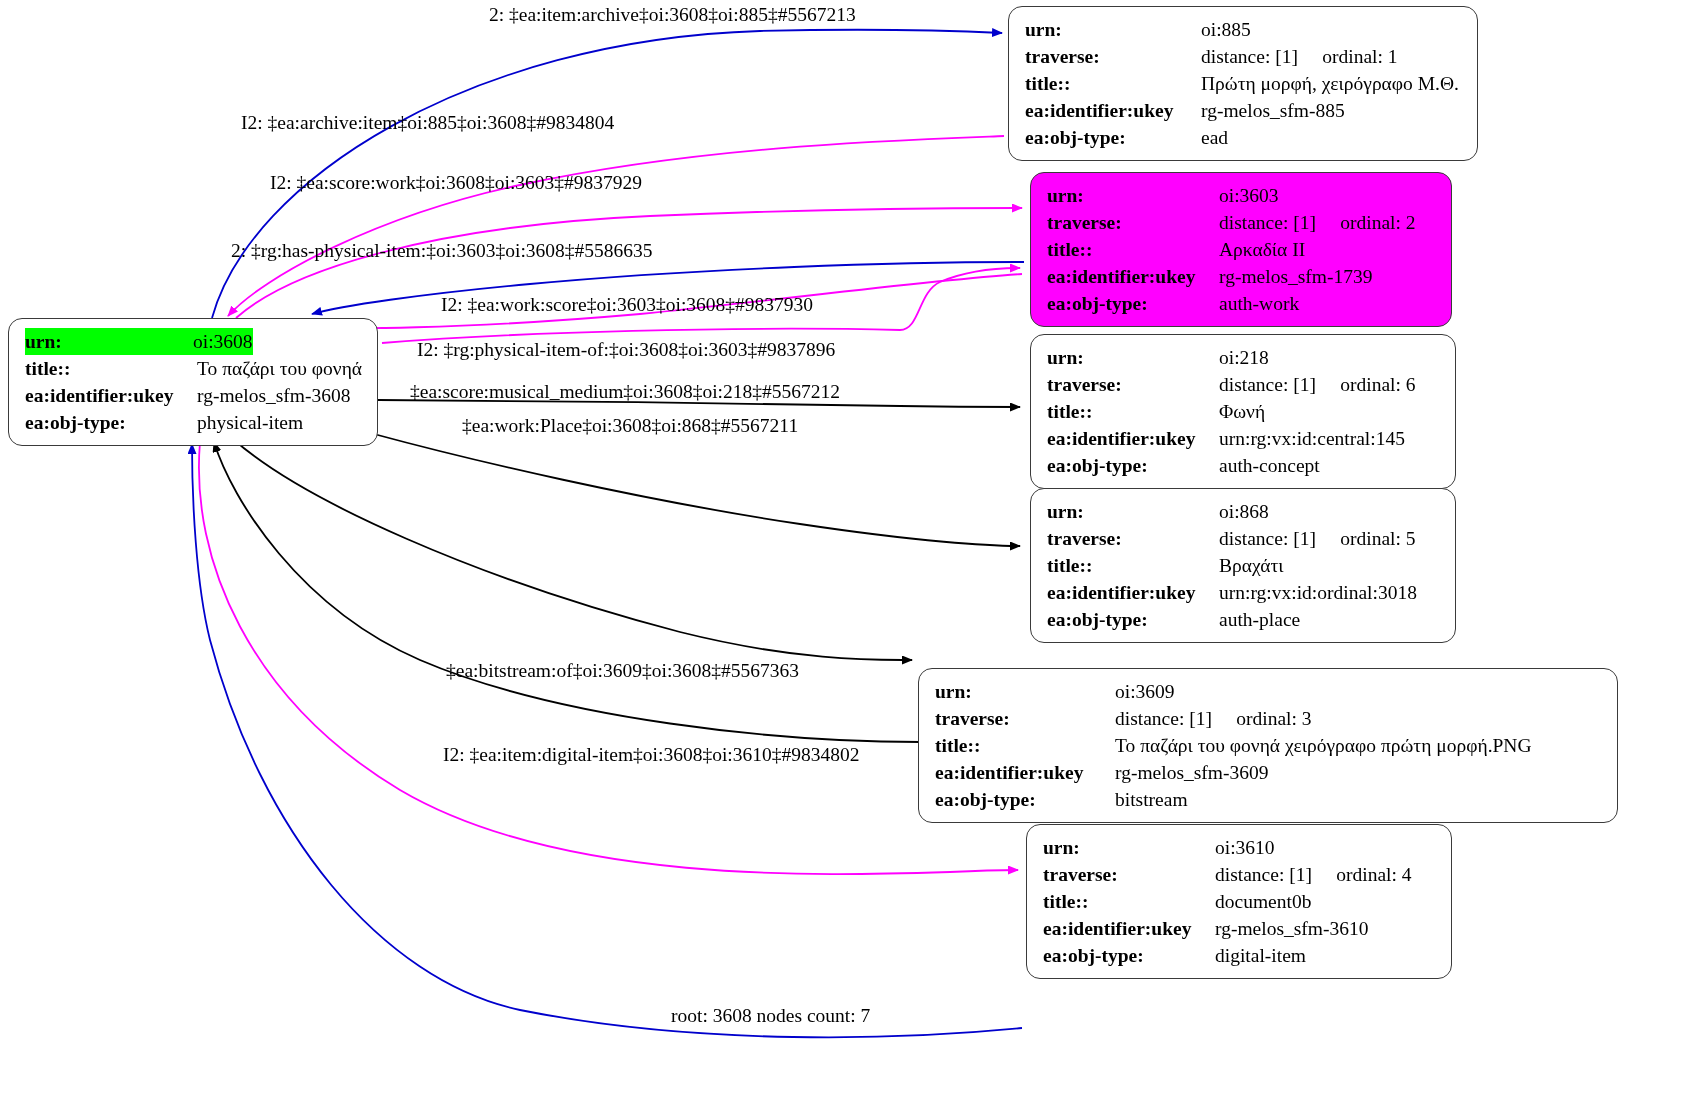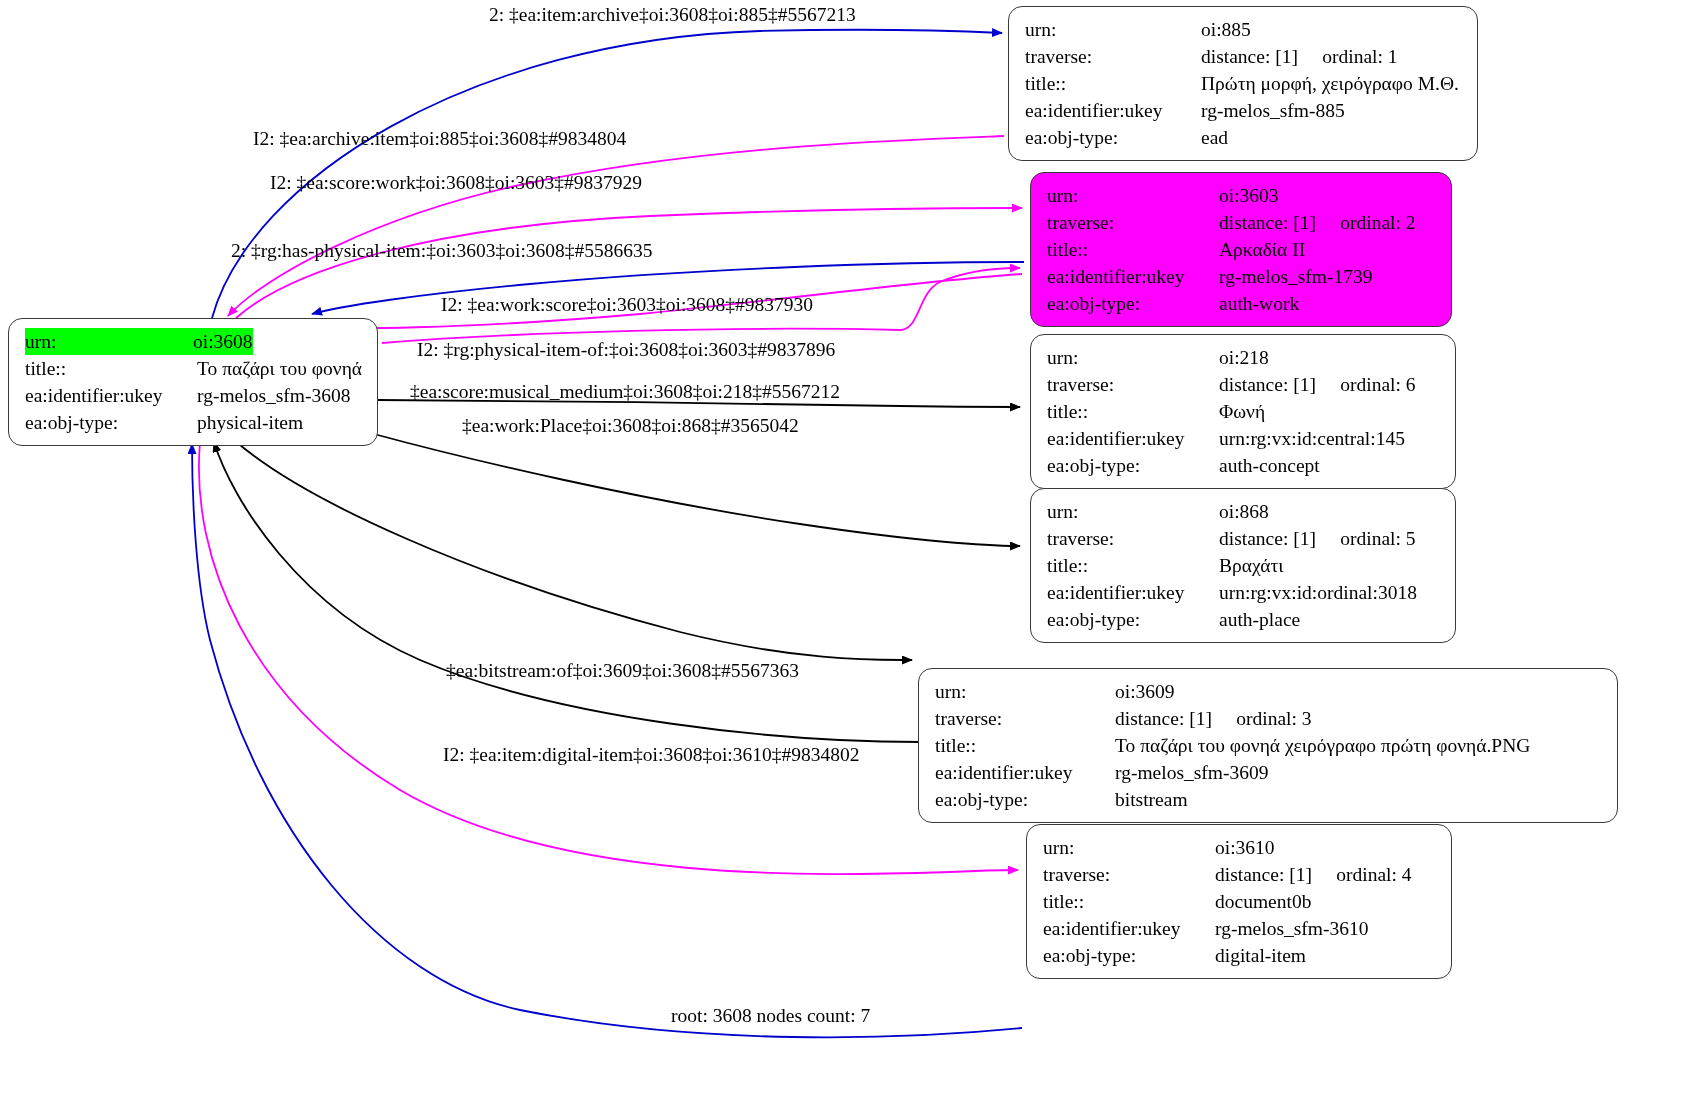--- a/index.html
+++ b/index.html
@@ -39,20 +39,21 @@
   .node.magenta {
     background: #ff00ff;
   }
   .row {
     display: flex;
     white-space: nowrap;
   }
   .row .k {
     display: inline-block;
     padding-right: 4px;
+    font-weight: bold;
   }
   .row .v {
     display: inline-block;
     white-space: pre;
   }
   .row.hl .k, .row.hl .v {
     background: #00ff00;
   }
   .row.hl .k { padding-right: 0; }
   .edge-label {
@@ -228,21 +229,21 @@
     <div class="row">
       <span class="k" style="width:176px">urn:</span>
       <span class="v">oi:3609</span>
     </div>
     <div class="row">
       <span class="k" style="width:176px">traverse:</span>
       <span class="v">distance: [1]     ordinal: 3</span>
     </div>
     <div class="row">
       <span class="k" style="width:176px">title::</span>
-      <span class="v">Το παζάρι του φονηά χειρόγραφο πρώτη φονηά.PNG</span>
+      <span class="v">Το παζάρι του φονηά χειρόγραφο πρώτη μορφή.PNG</span>
     </div>
     <div class="row">
       <span class="k" style="width:176px">ea:identifier:ukey</span>
       <span class="v">rg-melos_sfm-3609</span>
     </div>
     <div class="row">
       <span class="k" style="width:176px">ea:obj-type:</span>
       <span class="v">bitstream</span>
     </div>
   </div>
@@ -264,25 +265,25 @@
       <span class="k" style="width:168px">ea:identifier:ukey</span>
       <span class="v">rg-melos_sfm-3610</span>
     </div>
     <div class="row">
       <span class="k" style="width:168px">ea:obj-type:</span>
       <span class="v">digital-item</span>
     </div>
   </div>
 
   <div class="edge-label" style="left:489px; top:4px;">2: ‡ea:item:archive‡oi:3608‡oi:885‡#5567213</div>
-  <div class="edge-label" style="left:241px; top:128px;margin-left:12px;">I2: ‡ea:archive:item‡oi:885‡oi:3608‡#9834804</div>
+  <div class="edge-label" style="left:241px; top:112px;">I2: ‡ea:archive:item‡oi:885‡oi:3608‡#9834804</div>
   <div class="edge-label" style="left:270px; top:172px;">I2: ‡ea:score:work‡oi:3608‡oi:3603‡#9837929</div>
   <div class="edge-label" style="left:231px; top:240px;">2: ‡rg:has-physical-item:‡oi:3603‡oi:3608‡#5586635</div>
   <div class="edge-label" style="left:441px; top:294px;">I2: ‡ea:work:score‡oi:3603‡oi:3608‡#9837930</div>
   <div class="edge-label" style="left:417px; top:339px;">I2: ‡rg:physical-item-of:‡oi:3608‡oi:3603‡#9837896</div>
   <div class="edge-label" style="left:410px; top:381px;">‡ea:score:musical_medium‡oi:3608‡oi:218‡#5567212</div>
-  <div class="edge-label" style="left:462px; top:415px;">‡ea:work:Place‡oi:3608‡oi:868‡#3565042</div>
+  <div class="edge-label" style="left:462px; top:415px;">‡ea:work:Place‡oi:3608‡oi:868‡#5567211</div>
   <div class="edge-label" style="left:446px; top:660px;text-align:right;">‡ea:bitstream:of‡oi:3609‡oi:3608‡#5567363</div>
   <div class="edge-label" style="left:443px; top:744px;">I2: ‡ea:item:digital-item‡oi:3608‡oi:3610‡#9834802</div>
 
   <div class="graph-caption" style="left:671px; top:981px;margin-top:24px;">root: 3608 nodes count: 7</div>
 
 </div>
 
 </body></html>

